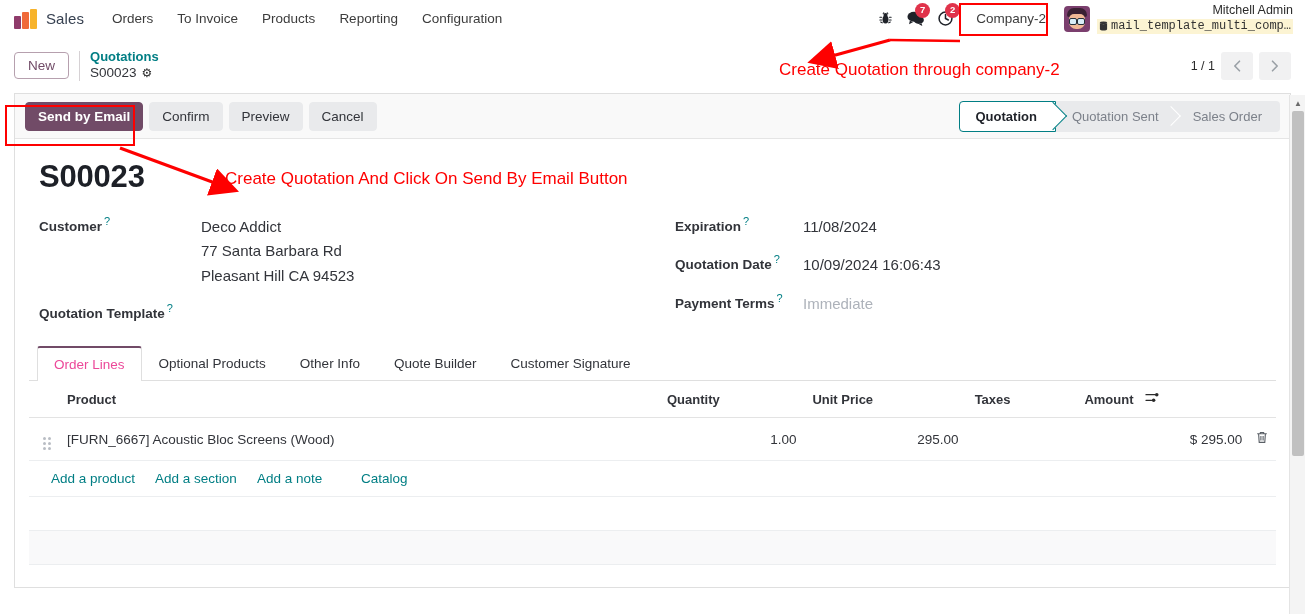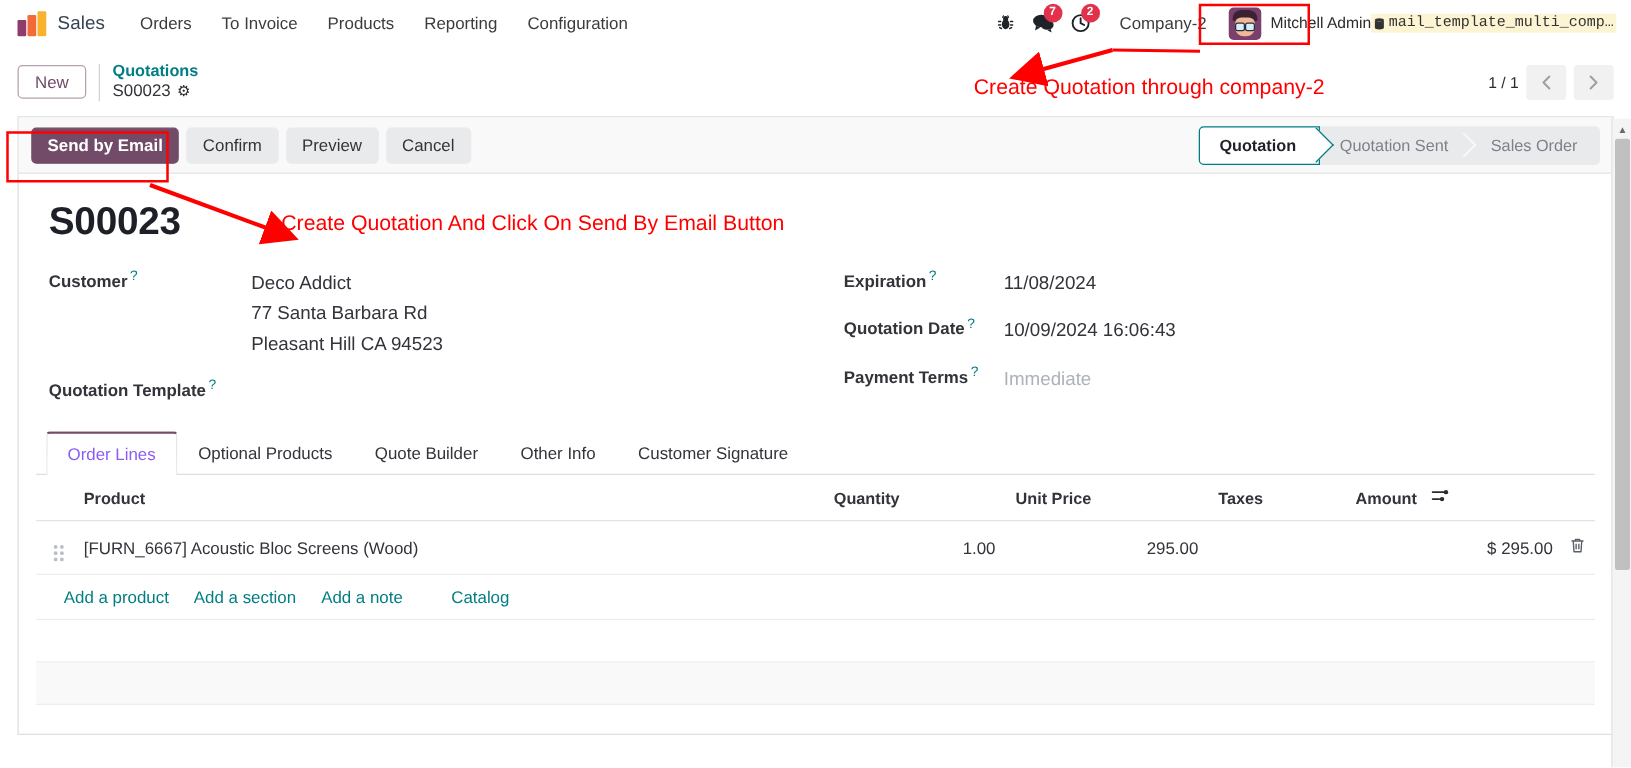--- a/index.html
+++ b/index.html
@@ -66,21 +66,21 @@
     background: #7b3f6e; position: relative; overflow: hidden; flex: none;
   }
   .avatar .hair { position:absolute; top:2px; left:3px; width:20px; height:9px; background:#3a2133; border-radius:7px 7px 2px 2px;}
   .avatar .face { position:absolute; top:8px; left:5px; width:16px; height:15px; background:#f0b896; border-radius:5px 5px 7px 7px;}
   .avatar .gl { position:absolute; top:12px; left:5px; width:16px; height:5px; }
   .avatar .gl::before, .avatar .gl::after {
     content:""; position:absolute; top:0; width:6px; height:5px;
     border:1.3px solid #25303a; border-radius:2px; background:#d8eef8;
   }
   .avatar .gl::before { left:0; } .avatar .gl::after { right:0; }
-  .user-text { display: flex; flex-direction: row; line-height: 1.25; }
+  .user-text { display: flex; flex-direction: column; line-height: 1.25; text-align: right; }
   .user-name { font-size: 12.5px; color: #2b2b2b; }
   .user-db {
     font-size: 12px; color: #333; background: #fcf4d3;
     font-family: "Liberation Mono", monospace; padding: 0 2px;
     display: flex; align-items: center; gap: 3px; max-width: 216px;
   }
 
   
   .cp {
     height: 55px; display: flex; align-items: center;
@@ -168,21 +168,21 @@
   
   .notebook { margin-top: 12px; padding: 0 14px; }
   .tabs { display: flex; border-bottom: 1px solid #dfdfdf; padding-left: 8px; }
   .tab {
     font-size: 13.5px; color: #32343a; padding: 9px 16px;
     border: 1px solid transparent; border-bottom: none; cursor: pointer;
     margin-bottom: -1px; background: transparent;
   }
   .tab.active {
     background: #fff; border-color: #dfdfdf; border-top: 2px solid #714b67;
-    border-radius: 3px 3px 0 0; color: #8b5cf6;
+    border-radius: 3px 3px 0 0; color: #ec4899;
   }
   table.lines { width: 100%; border-collapse: collapse; }
   table.lines th {
     font-size: 13px; font-weight: 700; color: #32343a;
     padding: 10px 8px; border-bottom: 1px solid #e3e3e3; text-align: left;
     white-space: nowrap;
   }
   table.lines td {
     font-size: 13.5px; color: #32343a; padding: 10px 8px;
     border-bottom: 1px solid #eceef0;
@@ -385,22 +385,22 @@
               <div class="fvalue muted">Immediate</div>
             </div>
           </div>
         </div>
       </div>
 
       <div class="notebook">
         <div class="tabs">
           <div class="tab active">Order Lines</div>
           <div class="tab">Optional Products</div>
+          <div class="tab">Other Info</div>
           <div class="tab">Quote Builder</div>
-          <div class="tab">Other Info</div>
           <div class="tab">Customer Signature</div>
         </div>
 
         <table class="lines">
           <thead>
             <tr>
               <th class="handle-cell"></th>
               <th>Product</th>
               <th class="th-num">Quantity</th>
               <th class="th-num">Unit Price</th>

